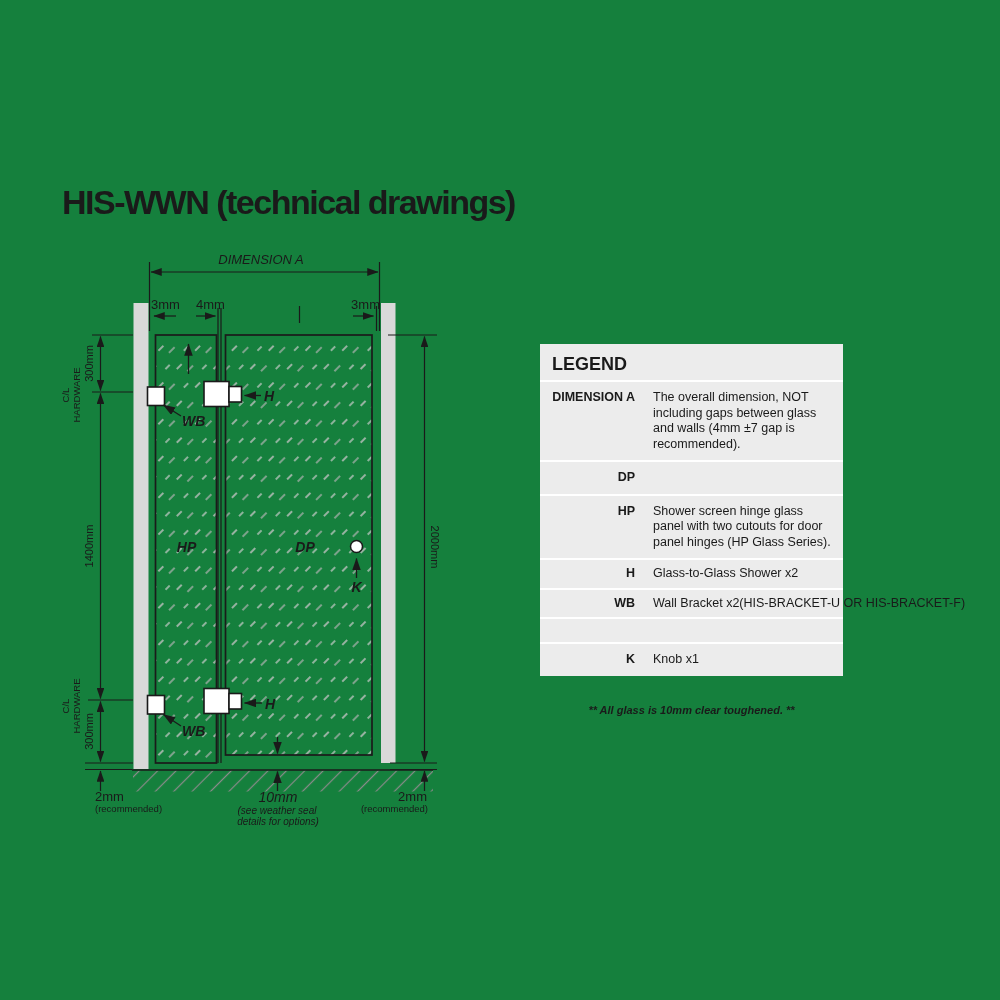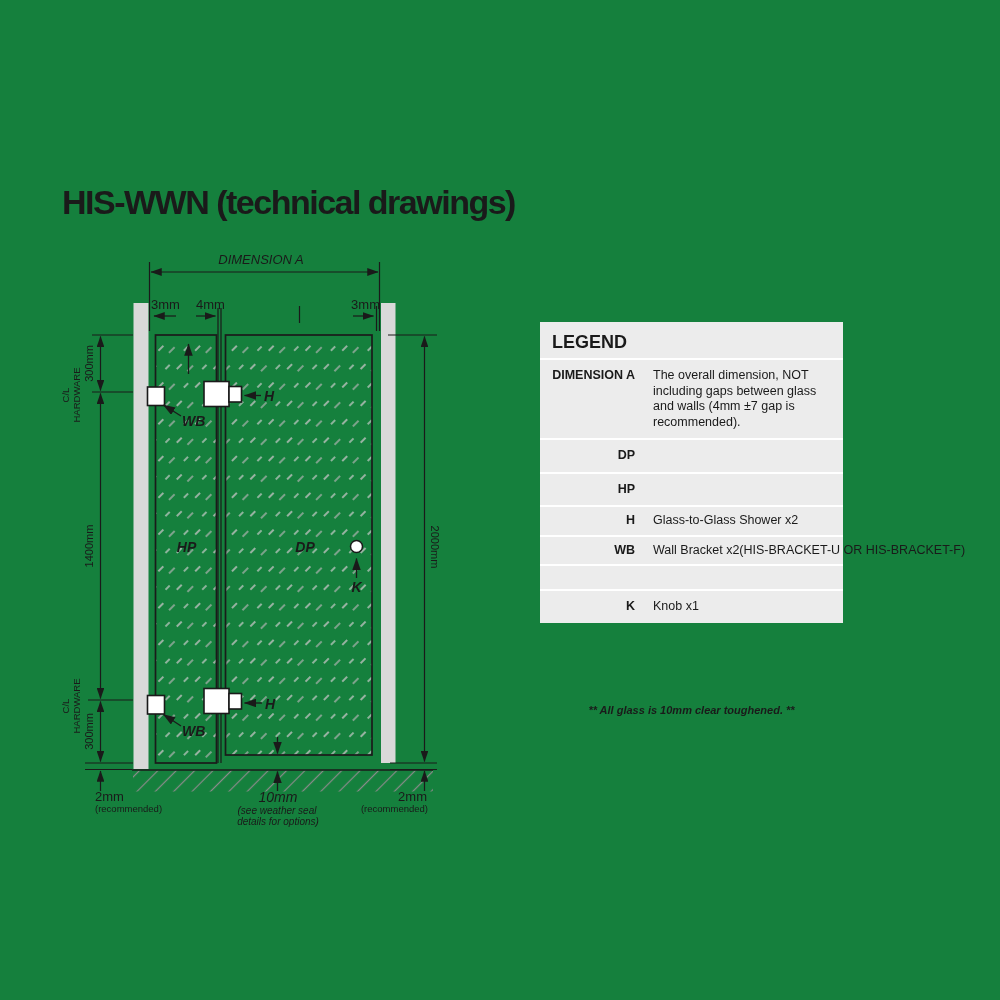--- a/index.html
+++ b/index.html
@@ -2,21 +2,21 @@
 <html><head>
 <meta charset="utf-8">
 <style>
   html,body{margin:0;padding:0;background:#fff;width:1000px;height:1000px;
     font-family:"Liberation Sans",sans-serif;color:#1a1a1a;}
   #stage{position:relative;width:1000px;height:1000px;overflow:hidden;background:#15803d;}
   #page-title{position:absolute;left:62px;top:183px;font-size:34px;font-weight:700;
     letter-spacing:-1.5px;white-space:nowrap;}
   #drawing-svg{position:absolute;left:0;top:0;}
   
-  #legend{position:absolute;left:540px;top:322px;width:303px;background:#ececec;
+  #legend{position:absolute;left:540px;top:344px;width:303px;background:#ececec;
     font-size:12.5px;line-height:15.5px;}
   #legend .ltitle{padding:10px 12px 6px 12px;font-size:18px;font-weight:700;
     letter-spacing:0px;line-height:20px;}
   .lrow{display:flex;padding:8px 12px;border-top:2px solid #ffffff;}
   .lrow .term{width:83px;flex:none;text-align:right;font-weight:700;}
   .lrow .desc{margin-left:18px;width:186px;}
   .lrow.tight{padding-top:6px;padding-bottom:6px;}
   .lrow.empty{height:11px;padding-top:6px;padding-bottom:6px;}
   .lrow .desc.nowrap{white-space:nowrap;width:auto;overflow:visible;}
   #legend-footnote{position:absolute;left:540px;top:704px;width:303px;text-align:center;
@@ -160,20 +160,21 @@
 
     <div class="lrow">
       <div class="term">DIMENSION A</div>
       <div class="desc">The overall dimension, NOT including gaps between glass and walls (4mm ±7 gap is recommended).</div>
     </div>
     <div class="lrow">
       <div class="term">DP</div>
     </div>
     <div class="lrow">
       <div class="term">HP</div>
+      <div class="desc">Shower screen hinge glass panel with two cutouts for door panel hinges (HP Glass Series).</div>
     </div>
     <div class="lrow tight">
       <div class="term">H</div>
       <div class="desc">Glass-to-Glass Shower x2</div>
     </div>
     <div class="lrow tight">
       <div class="term">WB</div>
       <div class="desc nowrap">Wall Bracket x2(HIS-BRACKET-U OR HIS-BRACKET-F)</div>
     </div>
     <div class="lrow empty">

